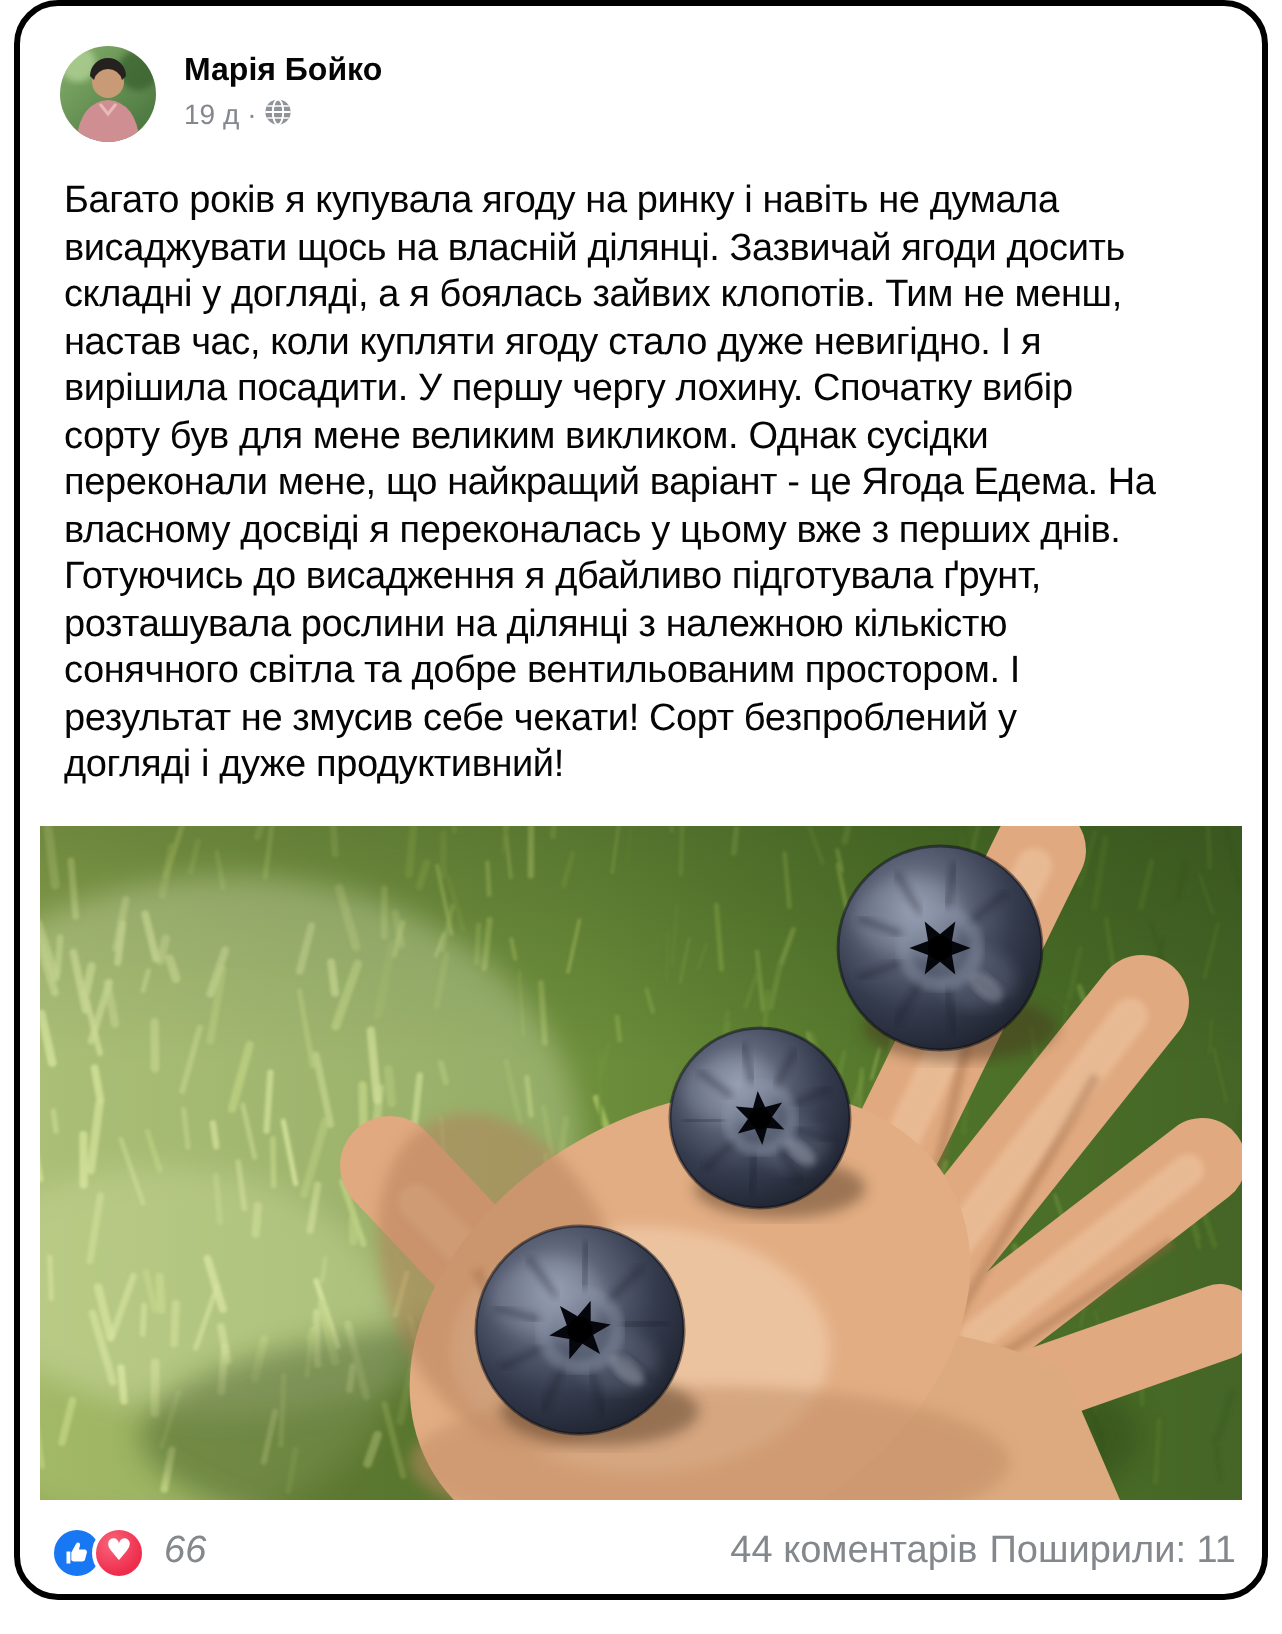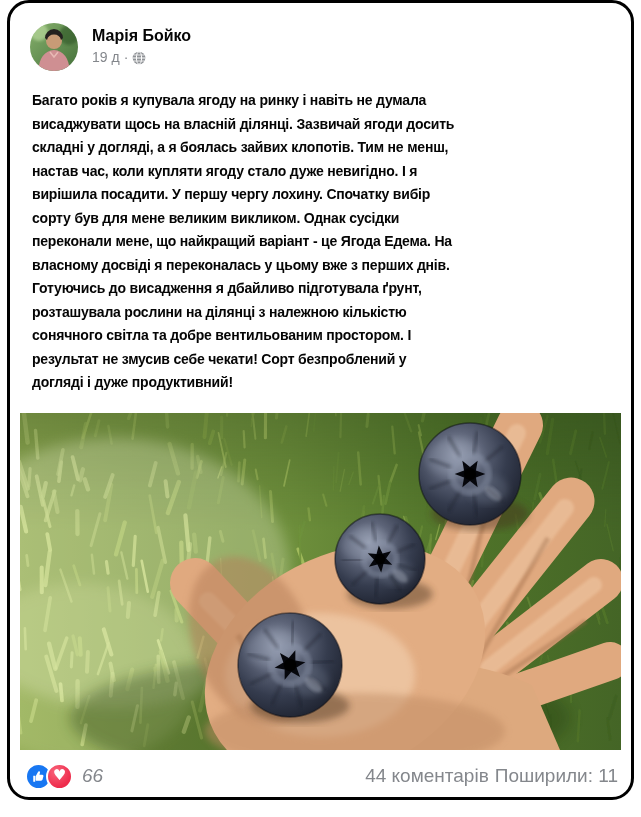--- a/index.html
+++ b/index.html
@@ -7,26 +7,26 @@
   .card{
     position:absolute;left:7px;top:0;width:627px;height:800px;
     box-sizing:border-box;border:3px solid var(--card-border,#000);
     border-radius:22px;background:#fff;overflow:hidden;
   }
   .post-header{display:flex;align-items:flex-start;padding:20px 0 0 20px;}
   .avatar{width:48px;height:48px;border-radius:50%;overflow:hidden;flex:0 0 48px;cursor:pointer;}
   .avatar svg{display:block;}
   .head-meta{margin-left:14px;padding-top:3px;}
   .author-name{font-size:16px;font-weight:bold;color:var(--text-black,#050505);line-height:19px;cursor:pointer;}
-  .sub-row{display:flex;align-items:flex-end;gap:4px;margin-top:4px;color:var(--meta-gray,#8a8d91);font-size:14px;}
+  .sub-row{display:flex;align-items:flex-start;gap:4px;margin-top:4px;color:var(--meta-gray,#8a8d91);font-size:14px;}
   .globe{display:inline-block;line-height:0;}
   .body-text{
     margin:18px 0 0 22px;width:592px;
-    font-size:14px;line-height:23.5px;letter-spacing:-0.2px;
-    color:var(--text-black,#050505);white-space:pre-line;font-weight:bold;
+    font-size:19px;line-height:23.5px;letter-spacing:-0.2px;
+    color:var(--text-black,#050505);white-space:pre-line;
   }
   .photo-wrap{margin:18px 0 0 10px;width:601px;height:337px;line-height:0;cursor:pointer;}
   .post-footer{
     height:53px;display:flex;align-items:center;
     padding:0 13px 0 15px;color:var(--meta-gray,#8a8d91);
   }
   .reactions{display:flex;align-items:center;cursor:pointer;}
   .rx{width:27px;height:27px;border-radius:50%;border:2px solid #fff;box-sizing:border-box;
       display:flex;align-items:center;justify-content:center;}
   .rx-like{background:var(--like-blue,#1877f2);z-index:1;}

